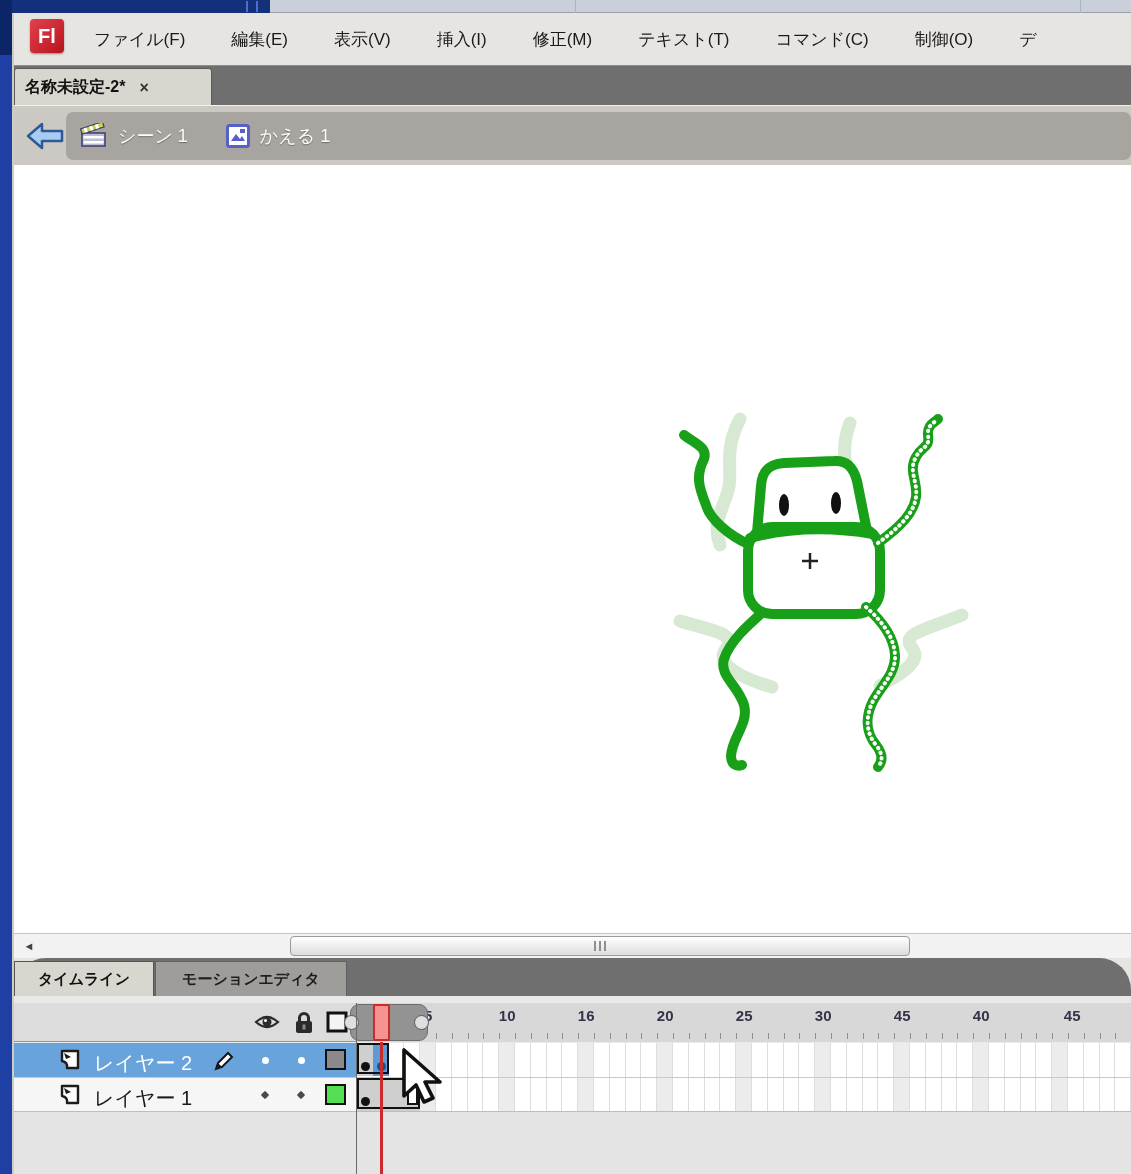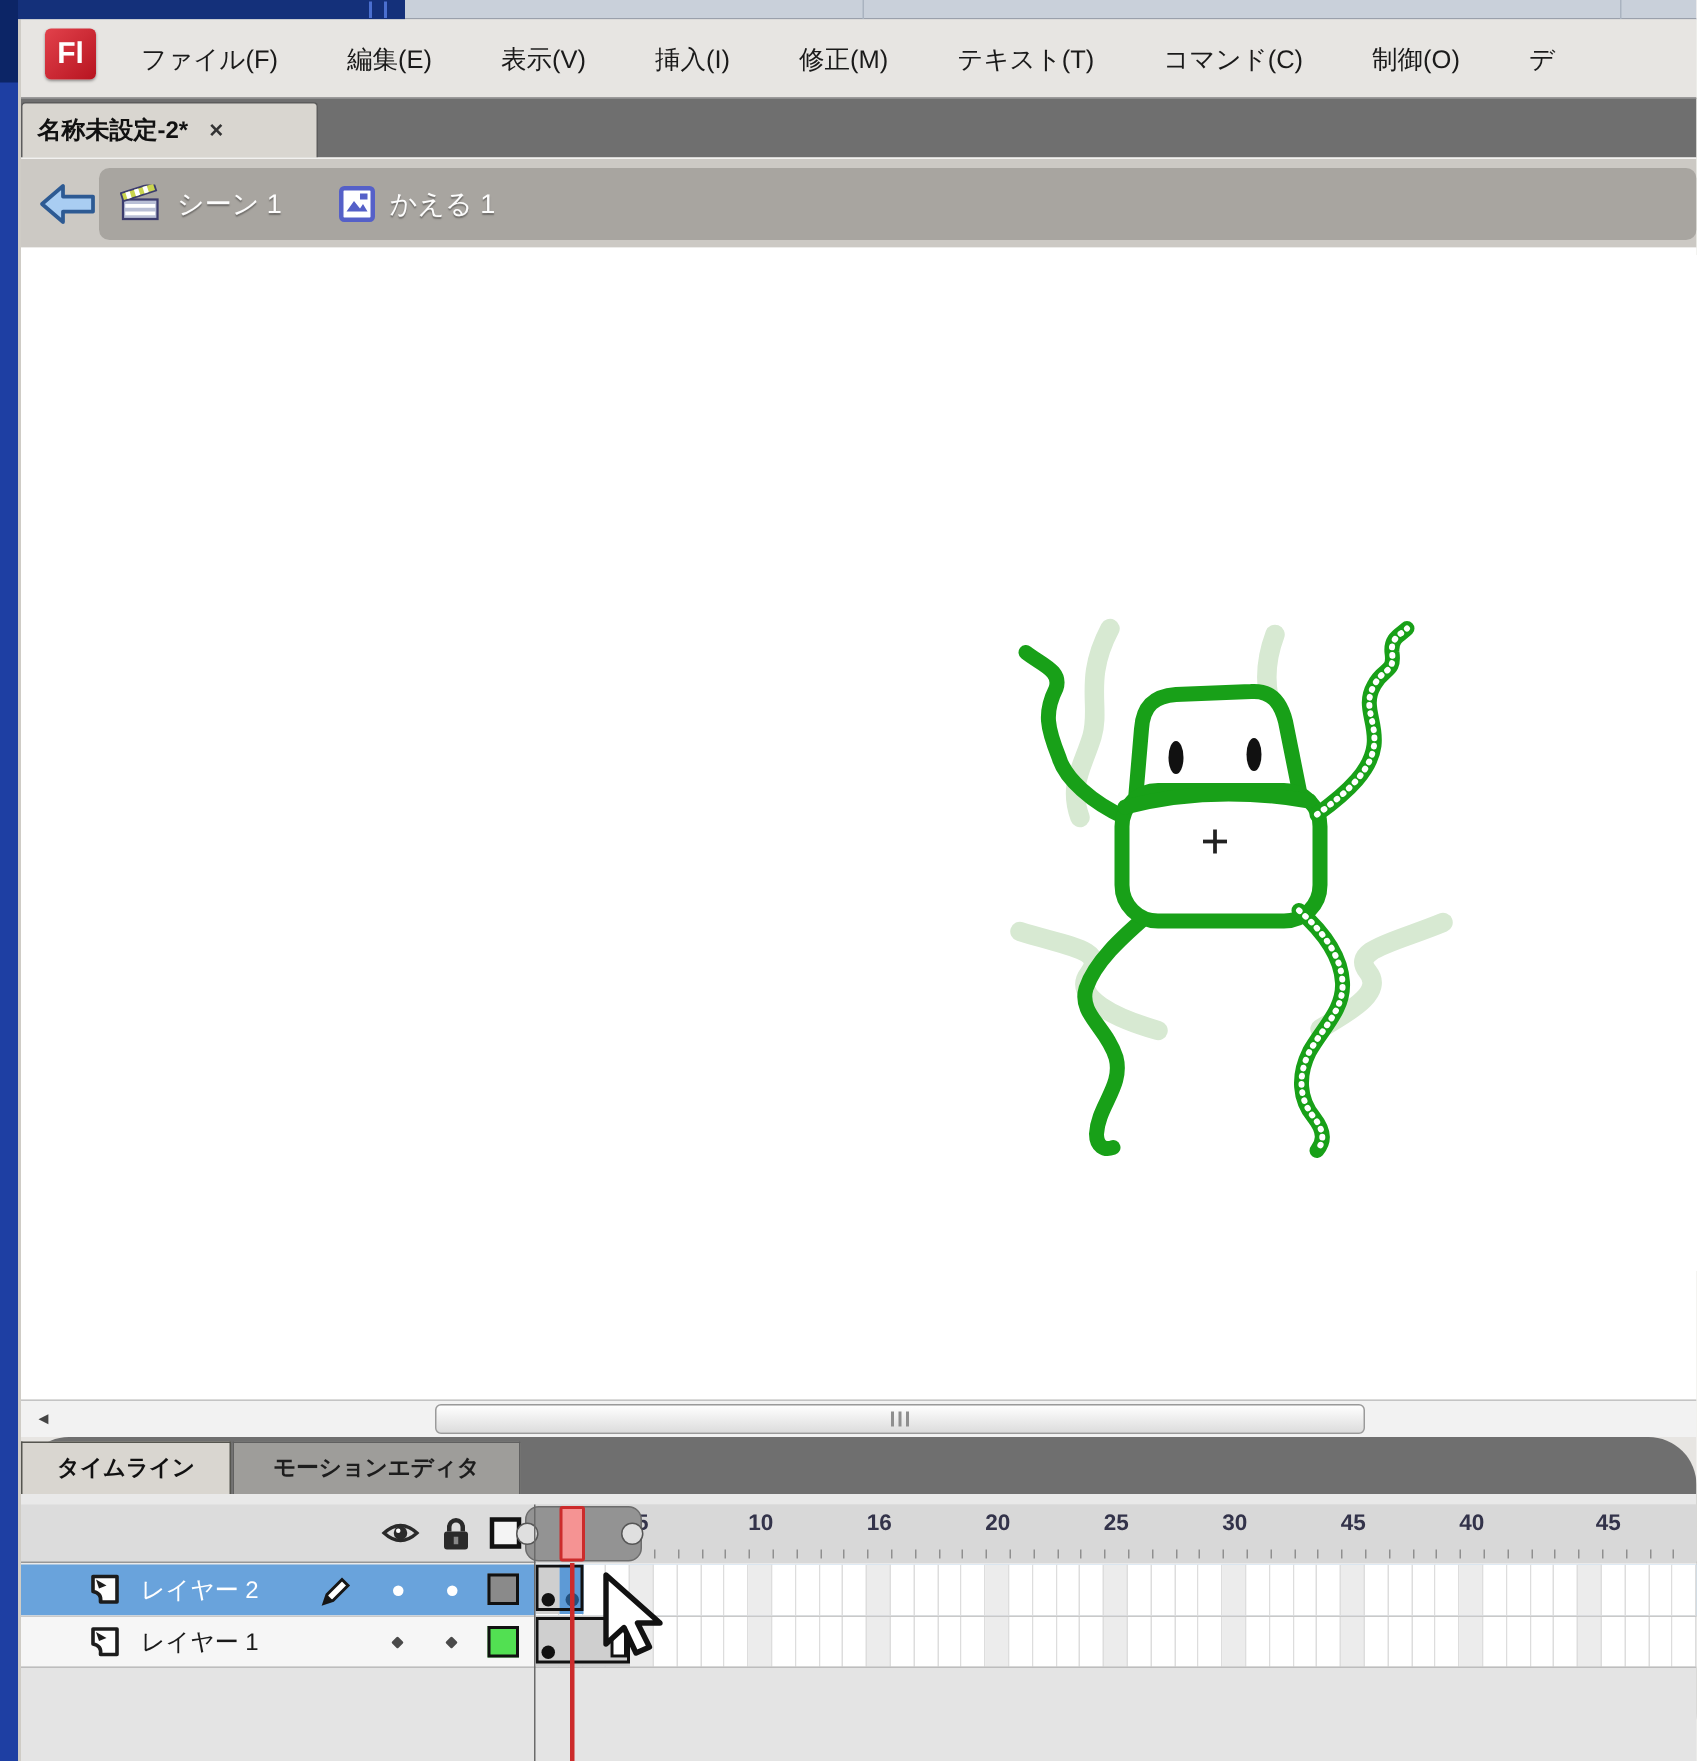--- a/index.html
+++ b/index.html
@@ -67,21 +67,21 @@
   .ruler-tick { position:absolute; top:30px; width:1px; height:6px; background:#8f8f8f; }
 
   #onion-bracket { left:336px; top:1px; width:78px; height:37px; background:#939393; border:1px solid #6d6d6d; border-radius:9px; }
   .onion-handle { top:12px; width:15px; height:15px; border-radius:50%; background:#dfdfdf; border:1px solid #565656; cursor:grab; }
   #playhead-handle { left:359px; top:1px; width:17px; height:37px; background:#f59393; border:2px solid #cc2b2b; border-radius:2px; cursor:grab; }
   #playhead-line { left:366px; top:46px; width:3px; height:132px; background:#cc2b2b; }
 
   .layer-row { left:0; width:1117px; height:34px; }
   #layer-row-2 { top:47px; background:#69a3dc; }
   #layer-row-1 { top:81px; background:#f6f6f6; border-top:1px solid #c9c9c9; }
-  .layer-name { position:absolute; left:80px; top:7px; font-size:16px; white-space:nowrap; }
+  .layer-name { position:absolute; left:80px; top:7px; font-size:20px; white-space:nowrap; }
   #layer-row-2 .layer-name { color:#ffffff; }
   #layer-row-1 .layer-name { color:#1a1a1a; }
   .dot { position:absolute; top:14px; width:7px; height:7px; border-radius:50%; }
   .swatch { position:absolute; left:311px; top:6px; width:21px; height:21px; border:2px solid #111; cursor:pointer; }
 
   .frame-strip { position:absolute; left:343px; top:0; width:774px; height:34px; background:#fff; overflow:hidden; }
   .frame-cell { position:absolute; top:0; height:34px; border-right:1px solid #ddd; background:#fff; }
   .frame-cell.fifth { background:#ececec; }
 
   #tl-bottom { left:0; top:115px; width:1117px; height:63px; background:#e4e4e4; border-top:1px solid #bdbdbd; }

